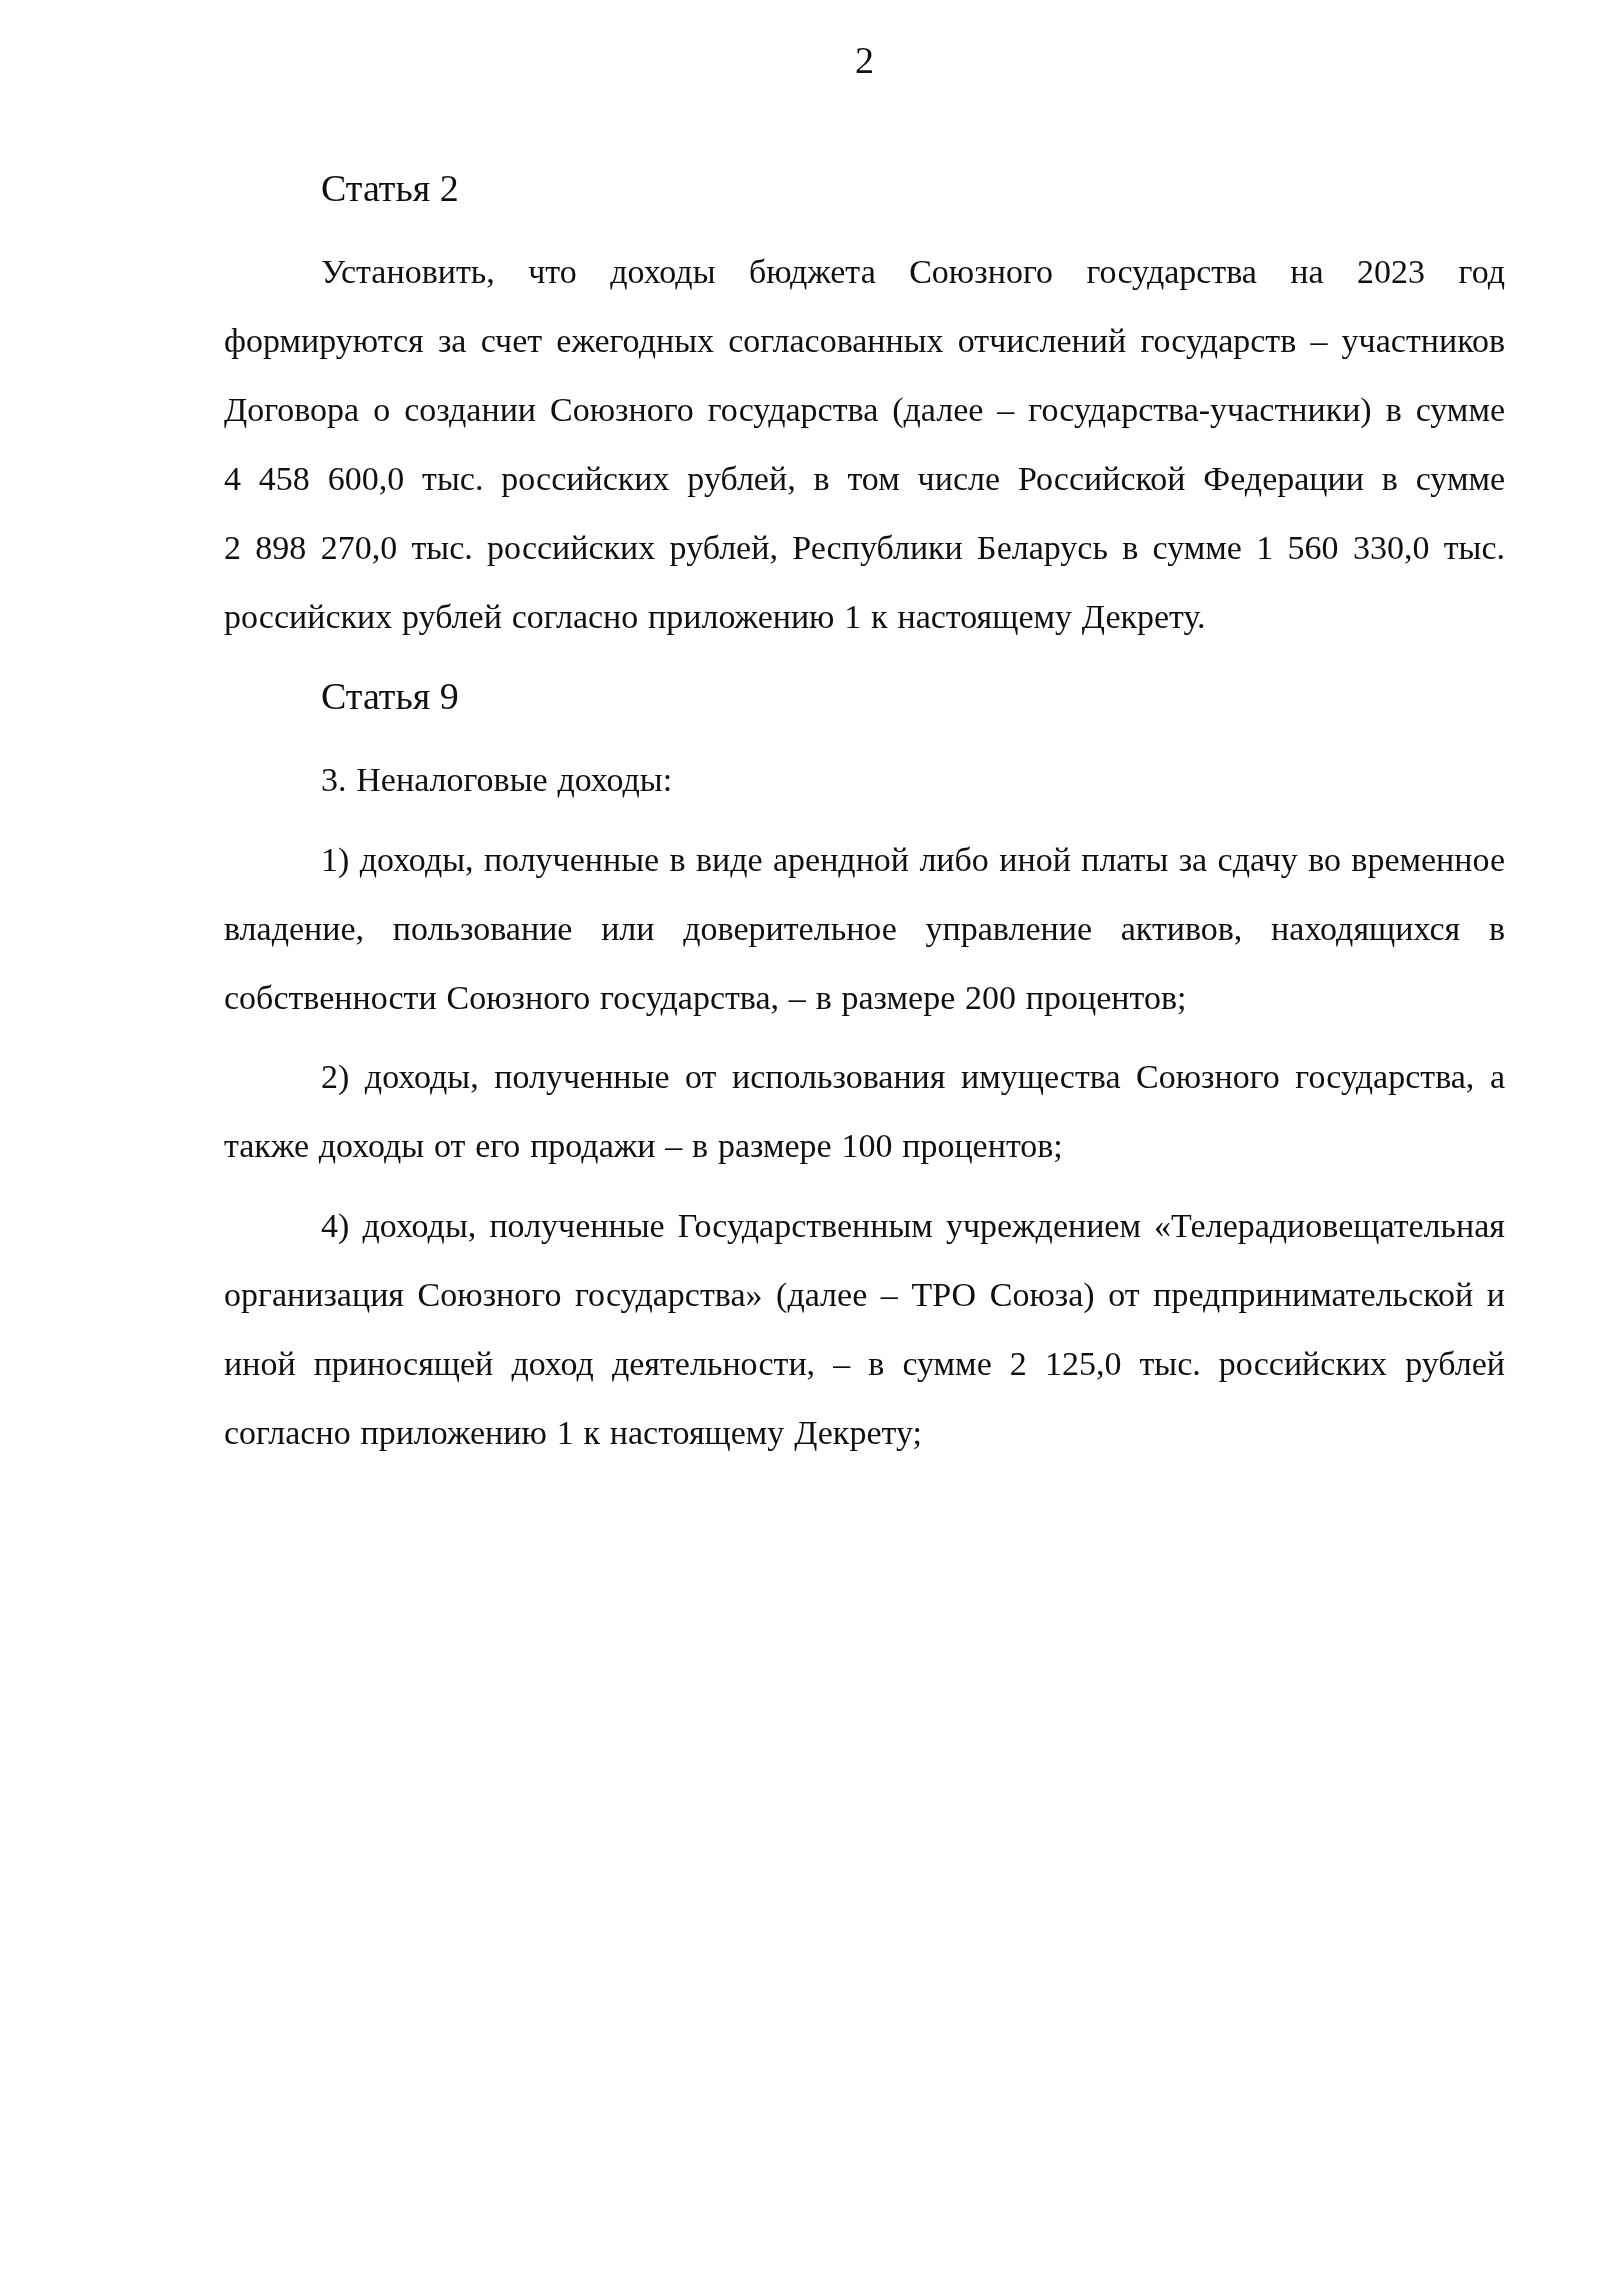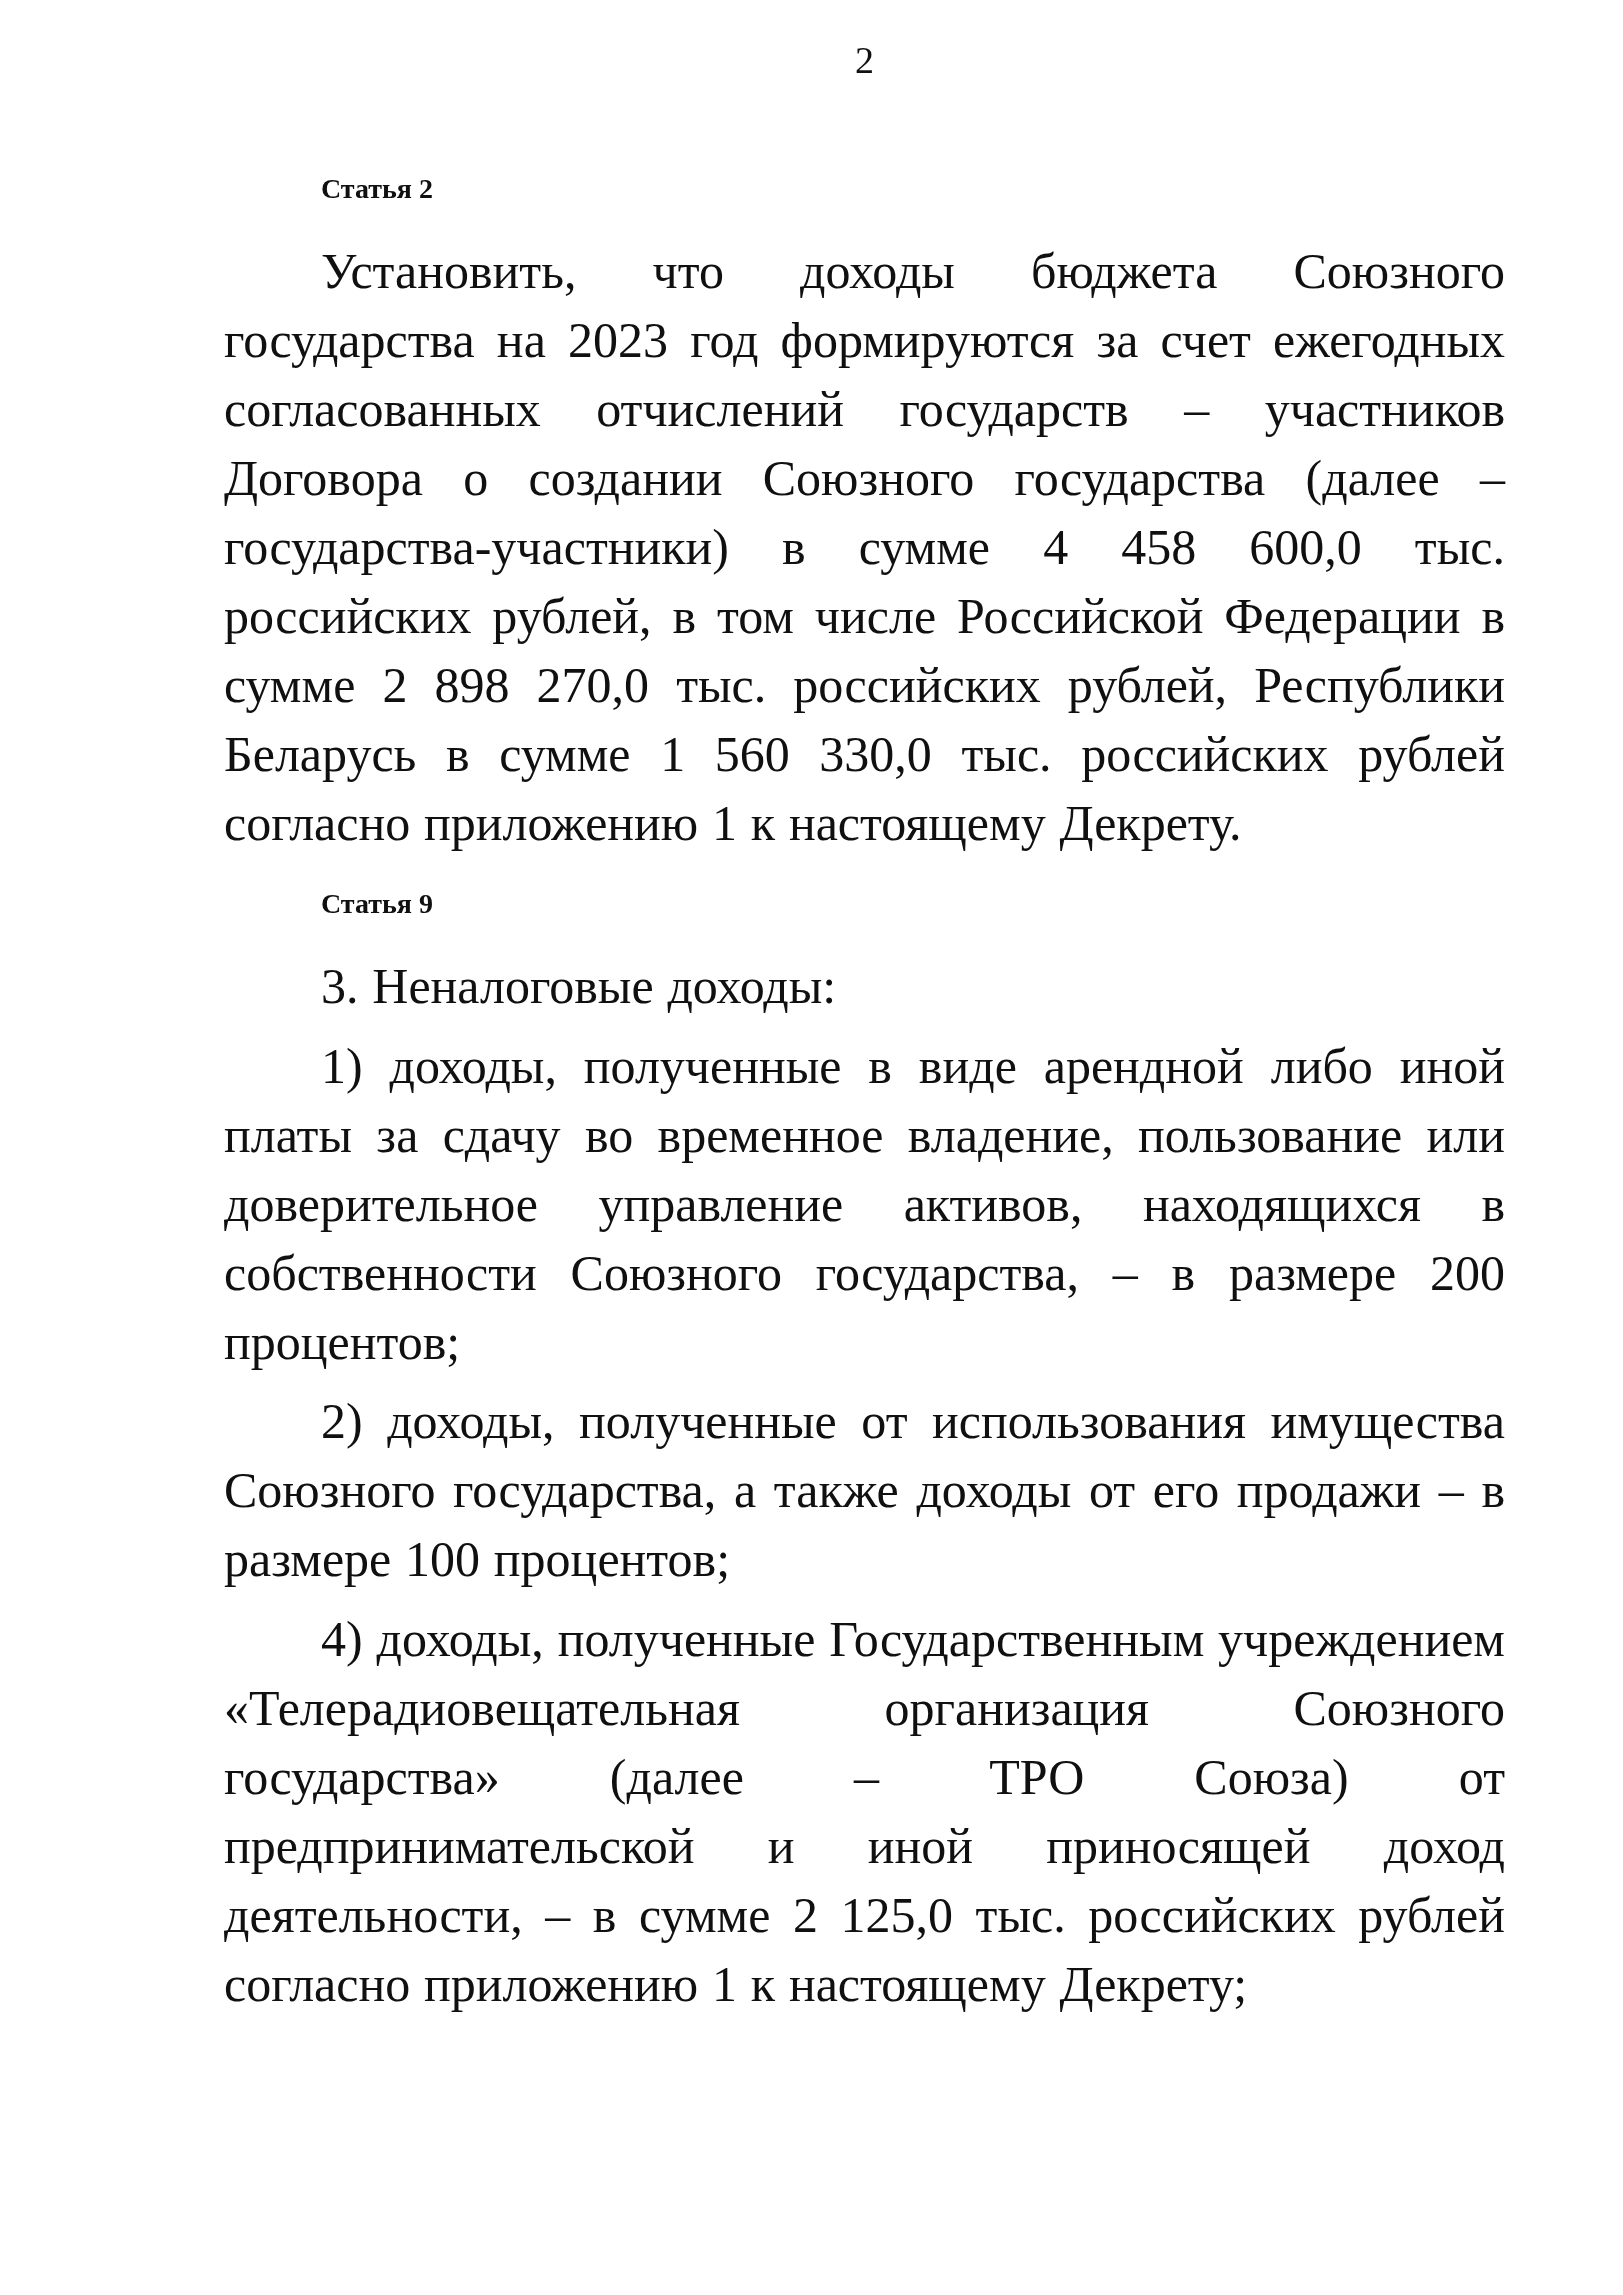--- a/index.html
+++ b/index.html
@@ -25,28 +25,28 @@
   .page-number {
     font-size: 38px;
     line-height: 69px;
     text-align: center;
     margin: 0 0 59px 0;
   }
   .article {
     margin: 0;
   }
   .heading {
-    font-size: 28px;
+    font-size: 38px;
     line-height: 69px;
-    font-weight: bold;
+    font-weight: normal;
     text-indent: 97px;
     margin: 10.5px 0 14.4px 0;
   }
   .para {
-    font-size: 50px;
+    font-size: 34px;
     line-height: 69px;
     text-align: justify;
     text-indent: 97px;
     margin: 0 0 10.5px 0;
     word-spacing: 1.3px;
   }
 </style>
 </head>
 <body>
 

